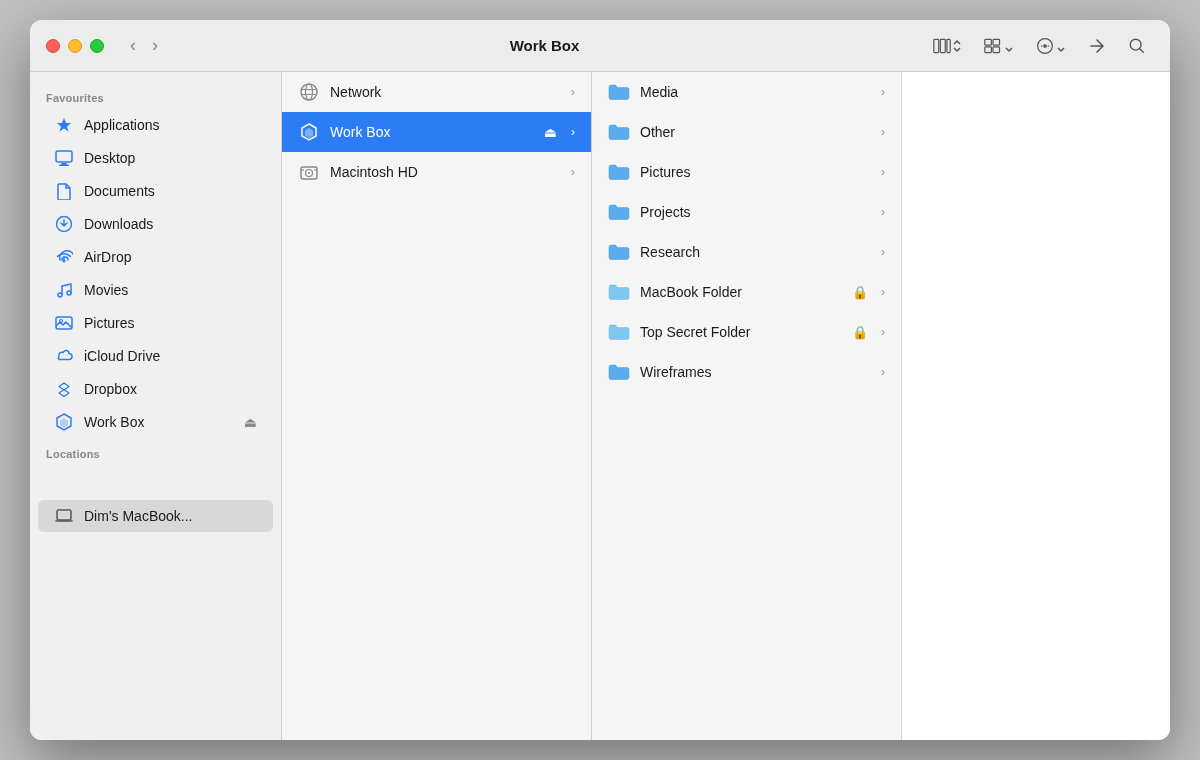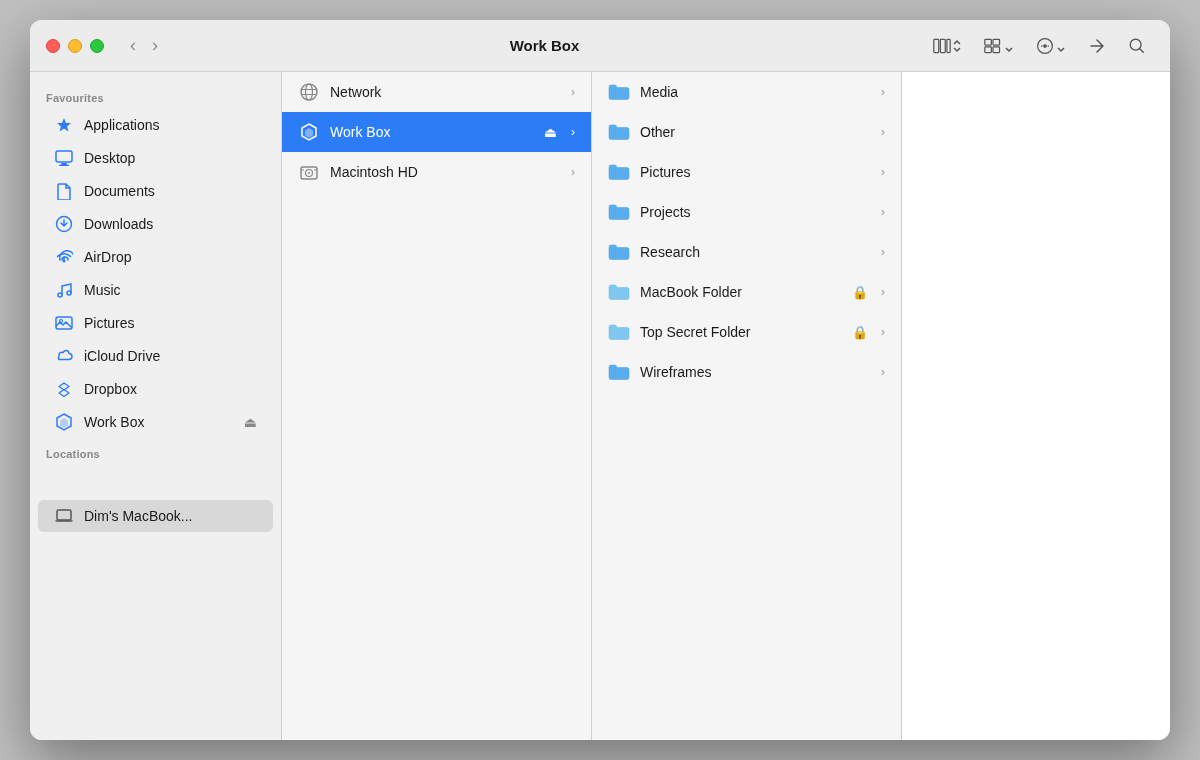--- a/index.html
+++ b/index.html
@@ -329,21 +329,21 @@
 
 
       <div class="sidebar-item">
         <div class="sidebar-icon">
           <svg width="18" height="18" viewBox="0 0 18 18" fill="none">
             <path d="M7 14V5l9-2v9" stroke="#2c7cf6" stroke-width="1.5" stroke-linecap="round" stroke-linejoin="round"></path>
             <circle cx="5" cy="14" r="2" stroke="#2c7cf6" stroke-width="1.5" fill="none"></circle>
             <circle cx="14" cy="12" r="2" stroke="#2c7cf6" stroke-width="1.5" fill="none"></circle>
           </svg>
         </div>
-        <span class="sidebar-label">Music</span>
+        <span class="sidebar-label">Movies</span>
       </div>
 
       <div class="sidebar-item">
         <div class="sidebar-icon">
           <svg width="18" height="18" viewBox="0 0 18 18" fill="none">
             <rect x="1" y="3" width="16" height="12" rx="2" stroke="#2c7cf6" stroke-width="1.5" fill="none"></rect>
             <circle cx="6" cy="7" r="1.5" stroke="#2c7cf6" stroke-width="1.2" fill="none"></circle>
             <path d="M1 12l4-4 3 3 3-3 5 5" stroke="#2c7cf6" stroke-width="1.5" stroke-linecap="round" stroke-linejoin="round"></path>
           </svg>
         </div>

